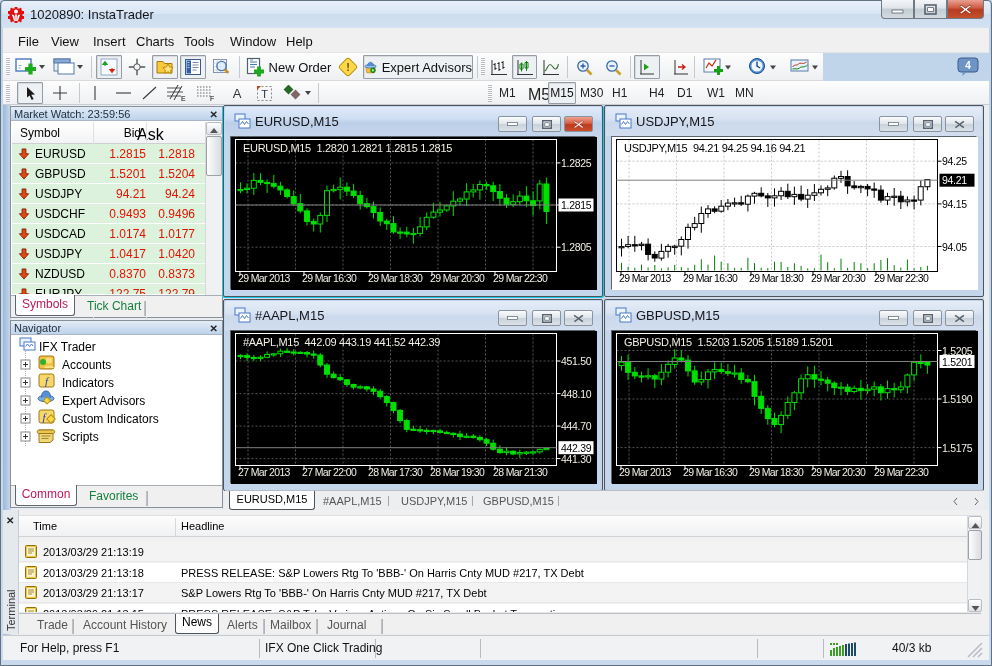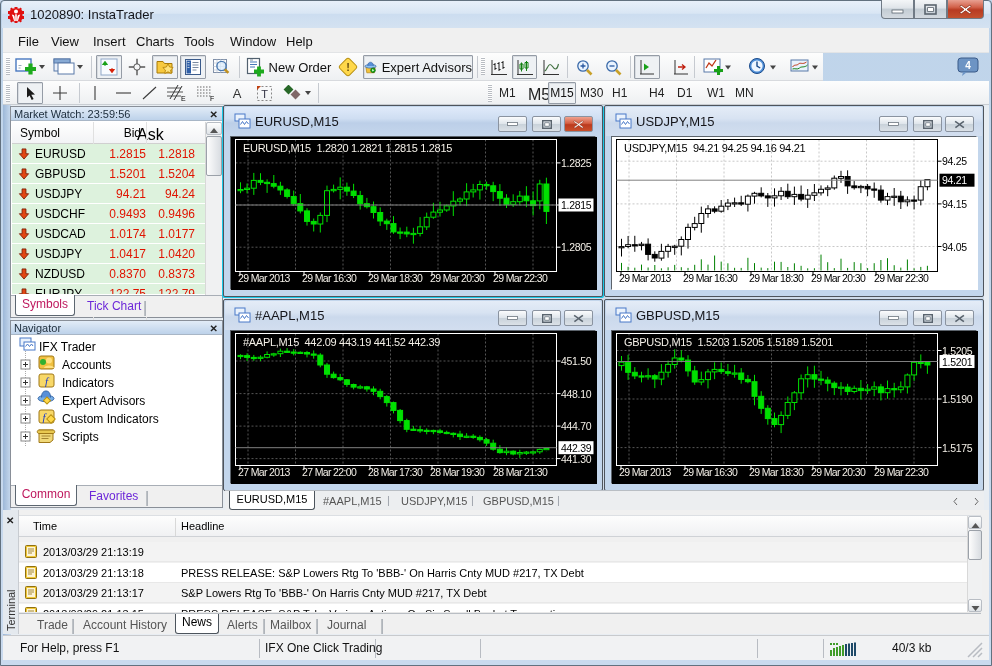--- a/index.html
+++ b/index.html
@@ -25,21 +25,21 @@
 .tbtn{position:absolute;display:flex;align-items:center;justify-content:center;white-space:nowrap}
 .checked{border:1px solid #959ca6;background:#eef1f4;border-radius:1px;box-shadow:inset 1px 1px 0 #d8dce1}
 .tsep{position:absolute;width:1px;background:#c6cad0}
 .tbtxt{font-size:13px;color:#111}
 
 .panel{background:#fff;border:1px solid #898f98}
 .phead{position:absolute;left:0;top:0;right:0;height:14px;background:linear-gradient(#e2ecf7,#bdd2ea);font-size:11px;color:#20303f;padding-left:3px;line-height:14px;border-bottom:1px solid #a8b6c6}
 .px{position:absolute;top:1px;right:4px;font-size:10px;font-weight:bold;color:#222}
 .tabbar{position:absolute;left:0;right:0;bottom:0;height:22px;background:#f0f0f0;border-top:1px solid #a8aeb6}
 .tab-act{position:absolute;top:-1px;height:21px;background:#fff;border:1px solid #5c6670;border-top:none;border-radius:0 0 3px 3px;font-size:12px;color:#be185d;text-align:center;line-height:19px;z-index:3}
-.tab-in{position:absolute;top:3px;font-size:12px;color:#6d28d9}
+.tab-in{position:absolute;top:3px;font-size:12px;color:#15803d}
 .tbar{position:absolute;color:#9aa0a8}
 
 .mwrow{position:absolute;left:1px;width:193px;height:20px;background:#ddf2dd;border-bottom:1px solid #fff}
 .mwsym{position:absolute;left:23px;top:3px;font-size:12px;color:#000}
 .mwb{position:absolute;top:3px;font-size:12px;color:#e01400;text-align:right}
 
 .nitem{position:absolute;left:0;font-size:12px;color:#000}
 
 .sb{background:#f0f1f2;border-left:1px solid #d8d8d8}
 .sbbtn{position:absolute;left:0;width:100%;height:13px;background:linear-gradient(#fefefe,#dfe3e7);border:1px solid #b8bdc4;border-radius:2px}

